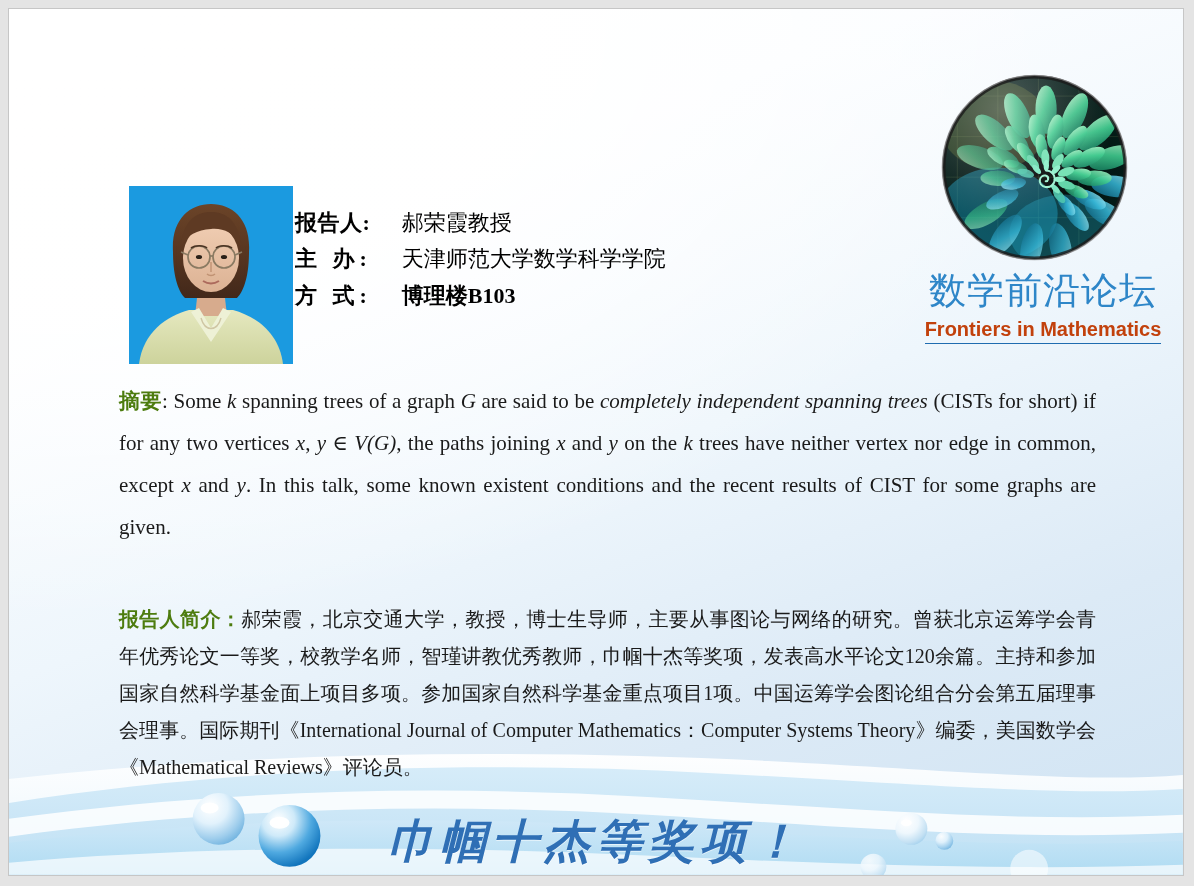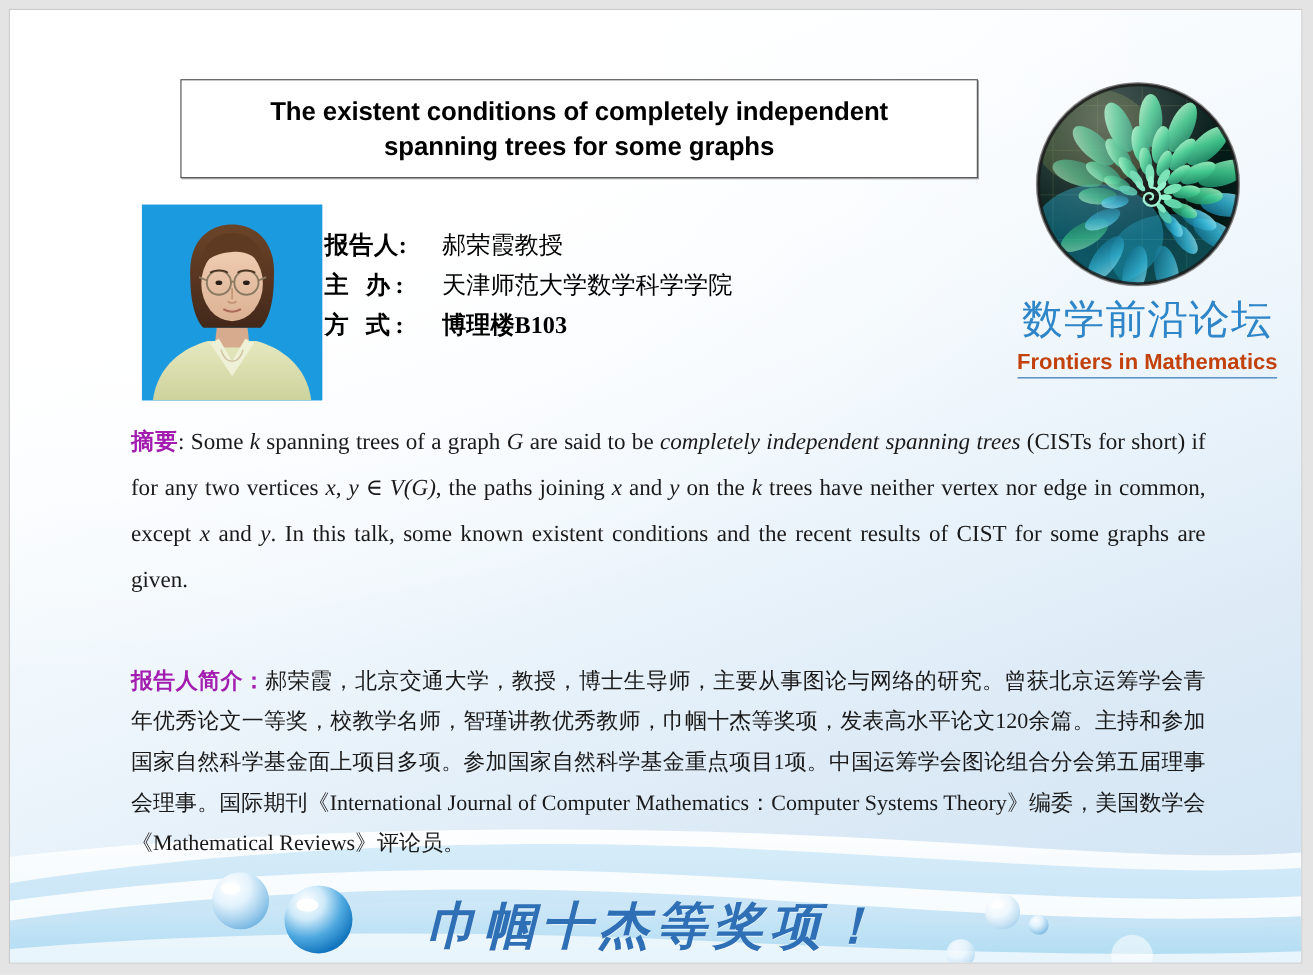--- a/index.html
+++ b/index.html
@@ -161,21 +161,21 @@
     line-height: 42px;
   }
   #bio {
     left: 110px;
     top: 592px;
     width: 977px;
     font-size: 20px;
     line-height: 37px;
   }
   .kw-blue {
-    color: #a21caf;
+    color: #4d7c0f;
     font-weight: bold;
   }
   .mathvar {
     font-style: italic;
     font-family: "Liberation Serif", "DejaVu Serif", serif;
   }
   .ital { font-style: italic; }
 
   
   #welcome {
@@ -253,23 +253,20 @@
         <ellipse cx="271" cy="78" rx="10" ry="6" fill="#ffffff" opacity="0.96"></ellipse>
         <ellipse cx="904" cy="84" rx="16" ry="16" fill="url(#drop3)"></ellipse>
         <ellipse cx="899" cy="78" rx="5.5" ry="3.4" fill="#ffffff" opacity="0.9"></ellipse>
         <ellipse cx="937" cy="96" rx="9" ry="9" fill="url(#drop2)" opacity="0.9"></ellipse>
         <ellipse cx="866" cy="122" rx="13" ry="13" fill="url(#drop3)" opacity="0.8"></ellipse>
         <ellipse cx="1022" cy="124" rx="19" ry="19" fill="#ffffff" opacity="0.55"></ellipse>
       </g>
     </svg>
   </div>
 
-  <div id="title-box">
-    <div id="title-text">The existent conditions of completely independent spanning trees for some graphs</div>
-  </div>
 
   <div id="logo-wrap">
     <svg viewBox="0 0 200 200">
       <defs>
         <clipPath id="circClip">
             <circle cx="100" cy="100" r="94"></circle>
           </clipPath>
         <radialGradient id="coreBg" cx="52%" cy="52%" r="62%">
           <stop offset="0%" stop-color="#000000"></stop>
           <stop offset="55%" stop-color="#031713"></stop>

